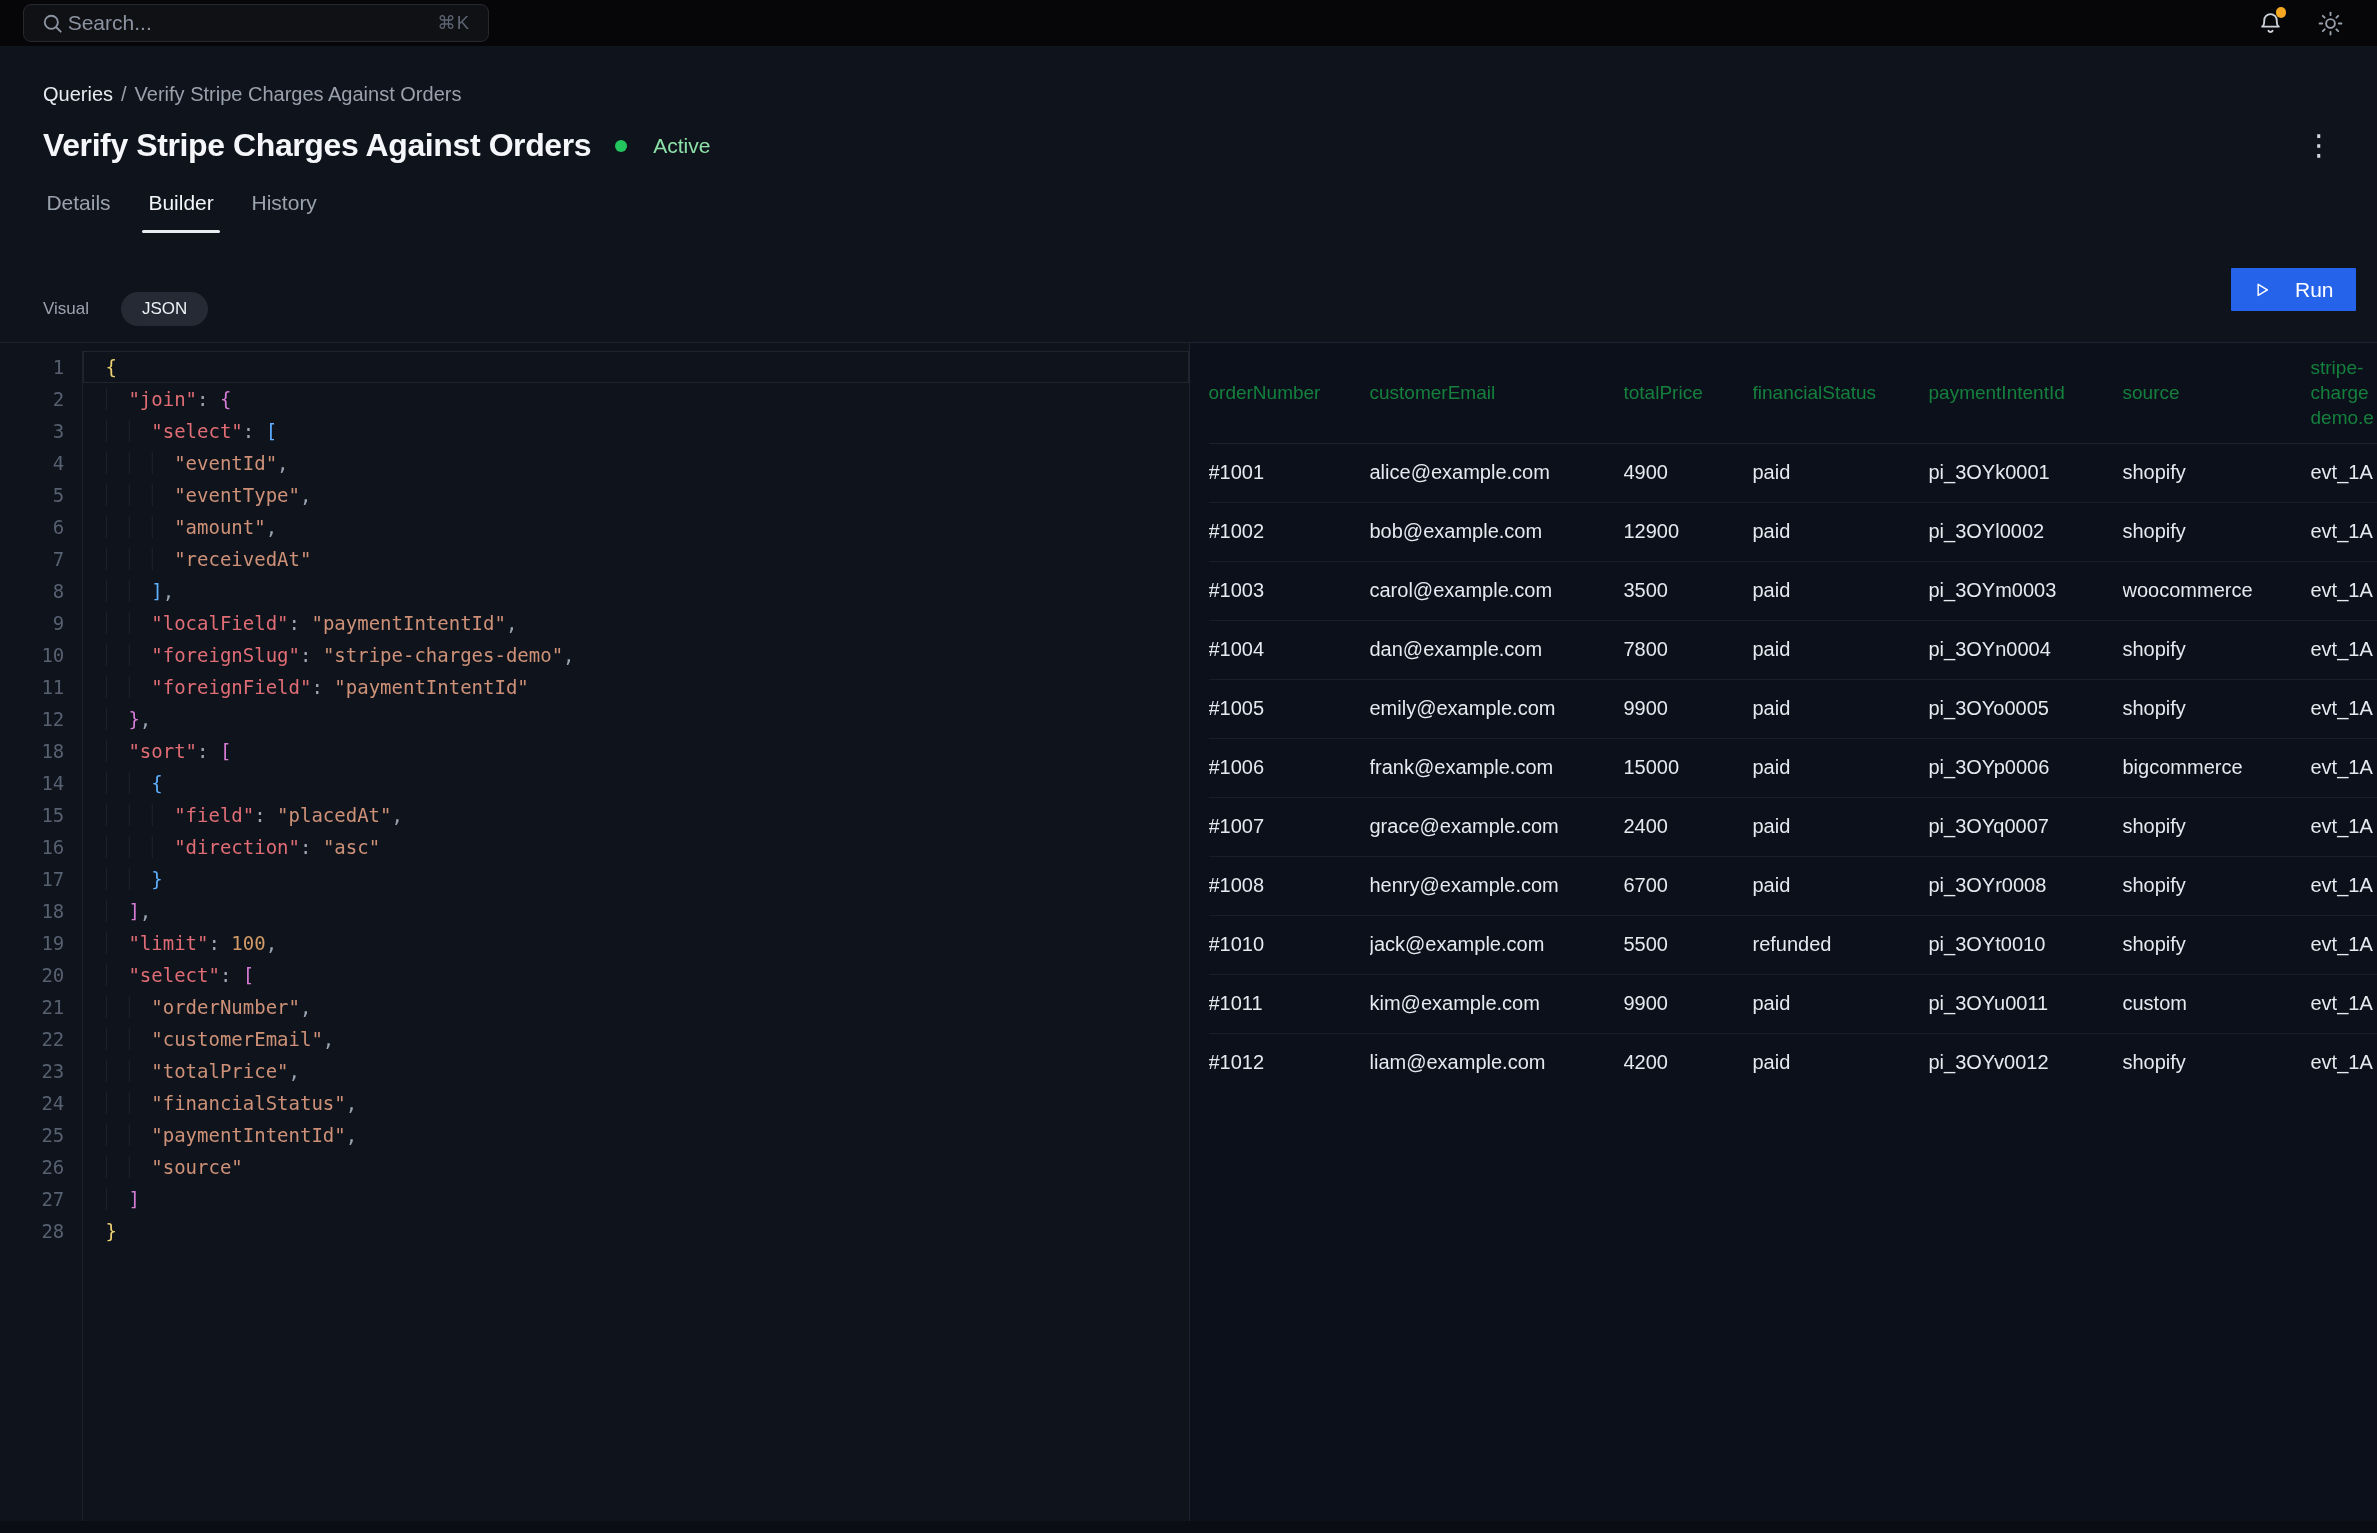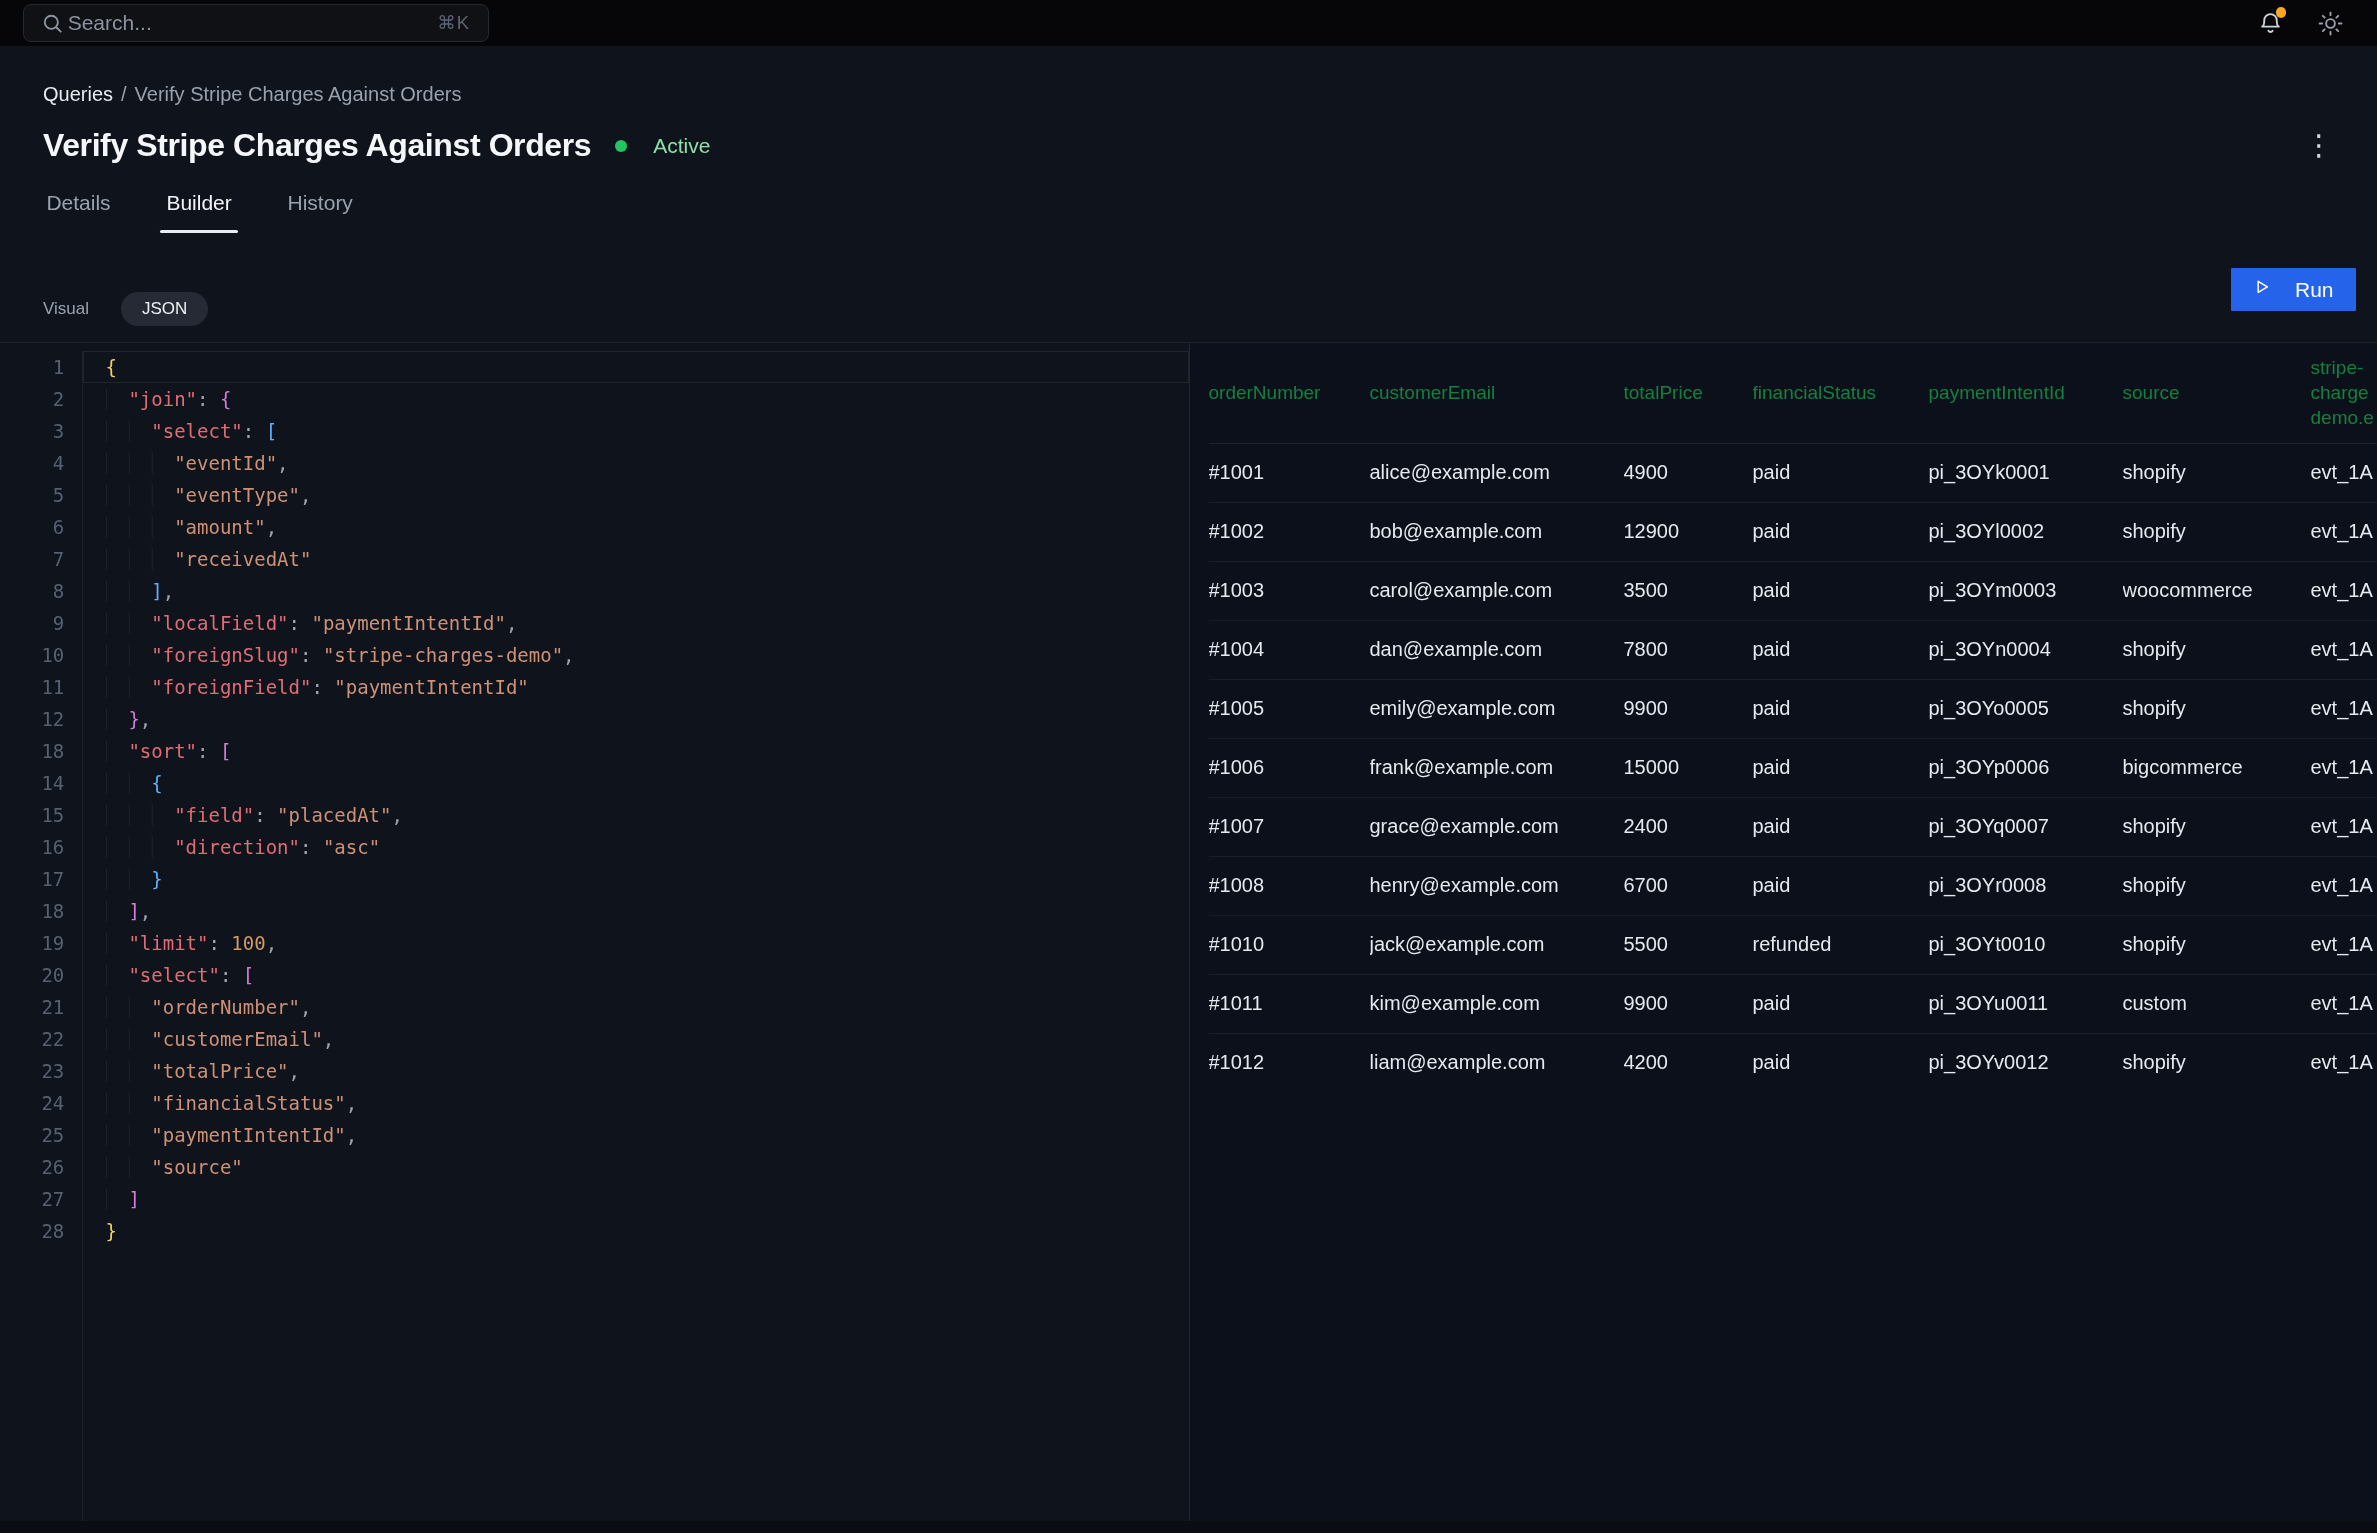--- a/index.html
+++ b/index.html
@@ -33,36 +33,36 @@
   .breadcrumb { margin:37px 0 0 43px; font-size:20px; color:#99a1ad; }
   .breadcrumb .root { color:#e7eaf0; }
   .breadcrumb .sep { margin:0 8px; color:#99a1ad; }
   .title-row { display:flex; align-items:center; margin:21px 39px 0 43px; }
   .title-row h1 { margin:0; font-size:32px; font-weight:700; letter-spacing:-0.4px; color:#f4f6f9; }
   .status { display:flex; align-items:center; gap:26px; margin-left:24px; font-size:21px; color:#8de0a8; }
   .status .dot { width:12px; height:12px; border-radius:50%; }
   .kebab { margin-left:auto; background:none; border:none; color:#d3d7de; font-size:29px; line-height:1; cursor:pointer; padding:0 4.8px; }
 
   
-  .tabs { display:flex; gap:43px; margin:27px 0 0 40px; }
+  .tabs { display:flex; gap:25px; margin:27px 0 0 40px; }
   .tab { position:relative; background:none; border:none; cursor:pointer;
          font-size:21px; color:#9aa2ae; padding:0 6.4px 17.7px; font-family:inherit; }
   .tab.active { color:#f3f5f8; }
   .tab.active::after { content:""; position:absolute; left:0; right:0; bottom:0; height:3.2px; background:#e9ecf1; border-radius:1.6px; }
 
   
   .subbar {
     display:flex; align-items:center;
     margin-top:21px; padding:0 21px 16px 43px;
     border-bottom:0.8px solid #1d2430;
   }
   .mode { background:none; border:none; cursor:pointer; font-family:inherit;
           font-size:17px; color:#9aa2ae; padding:7.2px 0; margin-right:32px;margin-top:38px; }
   .mode.active { background:#252a34; color:#eef0f4; border-radius:19px; padding:7.2px 21px; margin-right:0; }
-  .run { margin-left:auto; display:flex; align-items:flex-start; gap:24px;
+  .run { margin-left:auto; display:flex; align-items:center; gap:24px;
          background:#2563eb; color:#ffffff; border:none; border-radius:1px;
          font-size:21px; font-family:inherit; padding:9.6px 22.5px; cursor:pointer; }
 
   
   .content { flex:1; display:flex; min-height:0; }
 
   
   .editor {
     width:1190px; flex:0 0 auto; background:#0f141c;
     display:flex; padding-top:8px; overflow:hidden;

